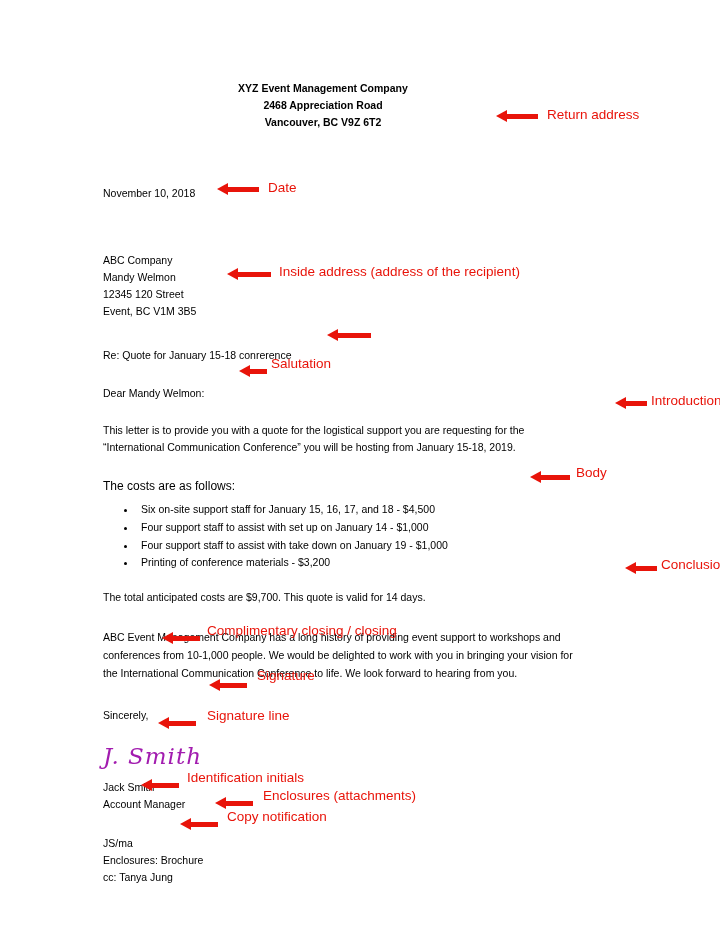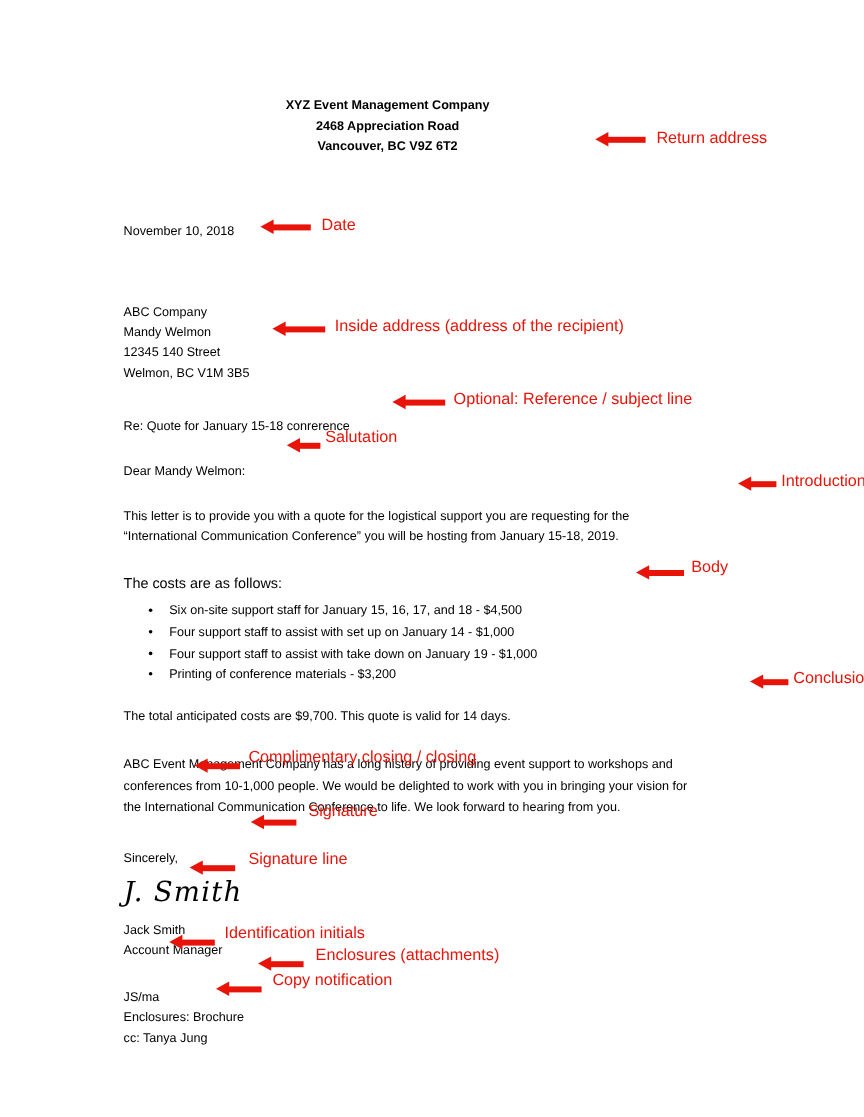--- a/index.html
+++ b/index.html
@@ -94,25 +94,25 @@
     line-height: 1.72;
     width: 505px;
   }
 
   .closing {
     margin-top: 26px;
     font-size: 10.5px;
   }
 
   .signature-script {
-    margin-top: 4px;
+    margin-top: 16px;
     font-family: "DejaVu Serif", serif;
     font-style: italic;
     font-size: 23px;
-    color: #000000;
+    color: #a21caf;
     letter-spacing: 1px;
     height: 34px;
   }
 
   .sig-block {
     margin-top: 6px;
     font-size: 10.5px;
     line-height: 1.62;
   }
 
@@ -167,22 +167,22 @@
       <div>XYZ Event Management Company</div>
       <div>2468 Appreciation Road</div>
       <div>Vancouver, BC V9Z 6T2</div>
     </div>
 
     <div class="date-line">November 10, 2018</div>
 
     <div class="inside-address">
       <div>ABC Company</div>
       <div>Mandy Welmon</div>
-      <div>12345 140 Street</div>
-      <div>Welmon, BC V1M 3B5</div>
+      <div>12345 120 Street</div>
+      <div>Event, BC V1M 3B5</div>
     </div>
 
     <div class="subject-line">Re: Quote for January 15-18 conrerence</div>
 
     <div class="salutation">Dear Mandy Welmon:</div>
 
     <div class="para">
       <div>This letter is to provide you with a quote for the logistical support you are requesting for the</div>
       <div>“International Communication Conference” you will be hosting from January 15-18, 2019.</div>
     </div>
@@ -236,21 +236,20 @@
   <div class="arrow left" style="left:210px; top:268px; width:44px;">
     <span class="head"></span>
     <span class="shaft"></span>
   </div>
   <div class="anno" style="left:262px; top:264px;">Inside address (address of the recipient)</div>
 
   <div class="arrow left" style="left:310px; top:329px; width:44px;">
     <span class="head"></span>
     <span class="shaft"></span>
   </div>
-  <div class="anno" style="left:361px; top:325px;">Optional: Reference / subject line</div>
 
   <div class="arrow left" style="left:222px; top:365px; width:28px;">
     <span class="head"></span>
     <span class="shaft"></span>
   </div>
   <div class="anno" style="left:254px; top:356px;">Salutation</div>
 
   <div class="arrow left" style="left:598px; top:397px; width:32px;">
     <span class="head"></span>
     <span class="shaft"></span>

